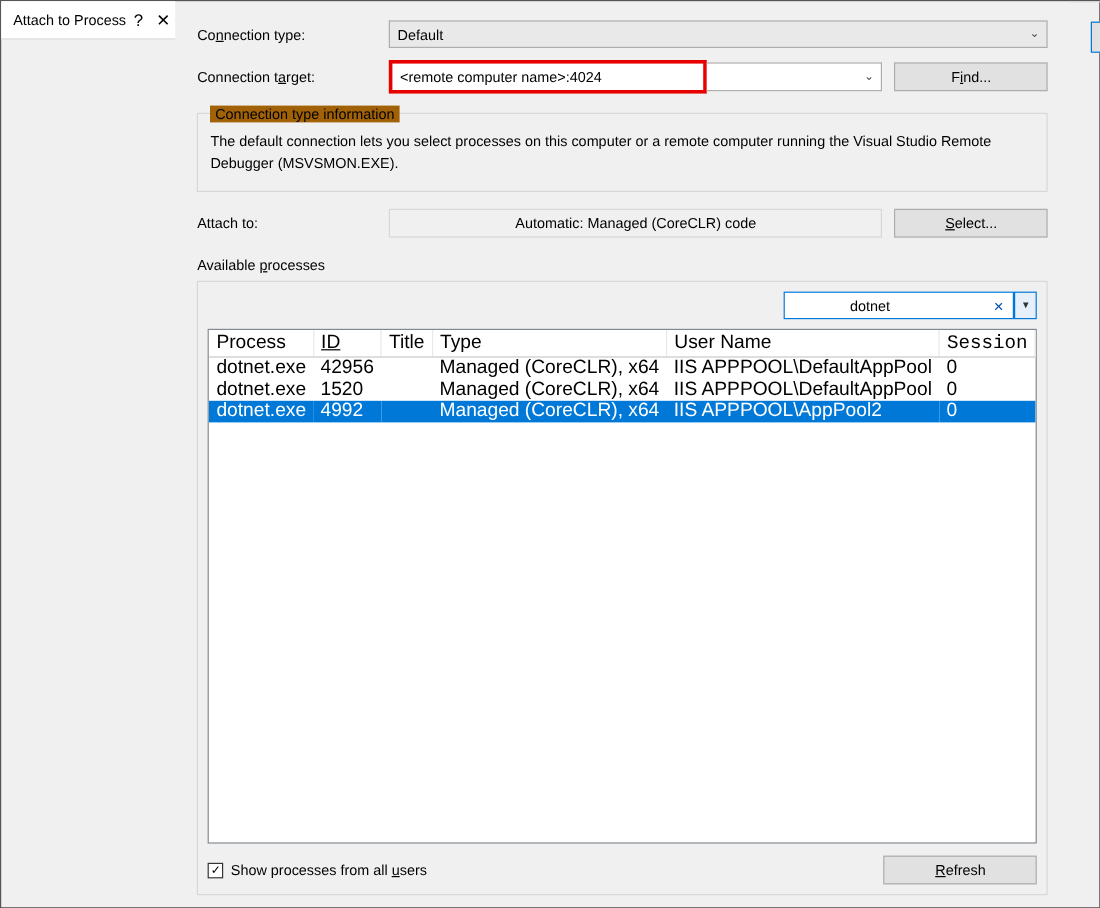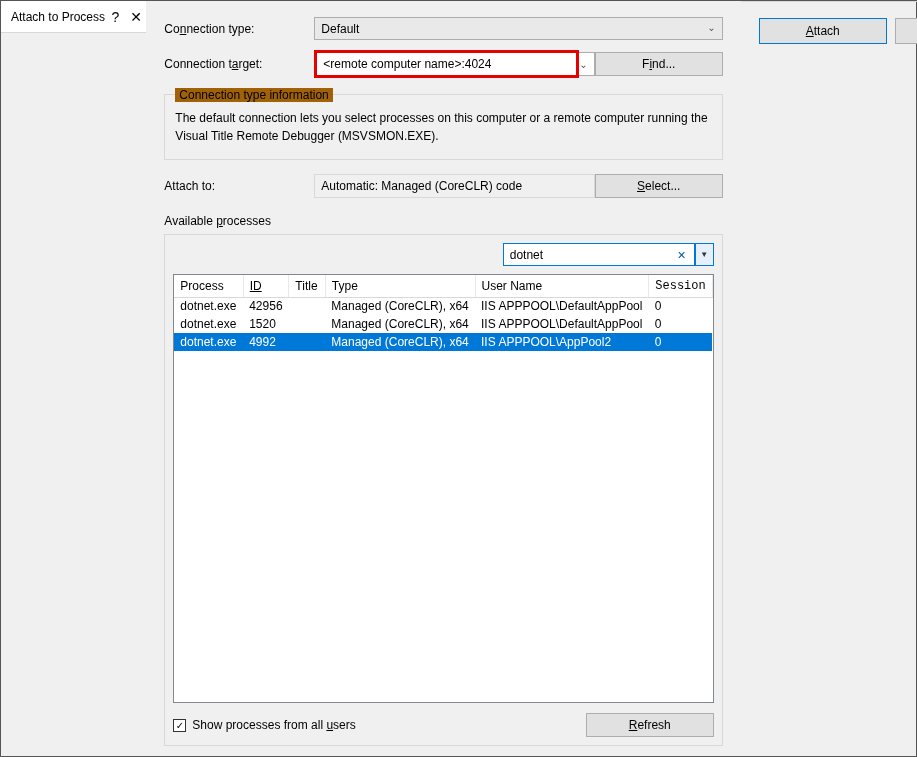--- a/index.html
+++ b/index.html
@@ -38,21 +38,21 @@
   .content {
     flex: 1;
     padding: 16px 18px 10px 18px;
     display: flex;
     flex-direction: column;
   }
   .form-row {
     display: flex;
     align-items: center;
     margin-bottom: 10px;
-    gap: 0;
+    gap: 10px;
   }
   .form-label {
     width: 150px;
     flex: 0 0 150px;
   }
   .underline { text-decoration: underline; }
   .combo-default {
     flex: 1;
     height: 23px;
     background: #e9e9e9;
@@ -115,20 +115,21 @@
     line-height: 1.5;
   }
   .readonly-field {
     flex: 1;
     height: 24px;
     border: 1px solid #d8d8d8;
     background: #f0f0f0;
     display: flex;
     align-items: center;
     padding: 0 6px;
+    justify-content: center;
   }
   .section-label {
     margin: 6px 0 6px 0;
   }
   .proc-panel {
     border: 1px solid #d8d8d8;
     padding: 8px;
     flex: 1;
     display: flex;
     flex-direction: column;
@@ -141,21 +142,21 @@
   }
   .filter-box {
     width: 192px;
     height: 23px;
     border: 1.5px solid #0078d7;
     background: #fff;
     display: flex;
     align-items: center;
     padding: 0 4px 0 6px;
   }
-  .filter-box .ftext { flex:1; }
+  .filter-box .ftext { flex:1;margin-left:48px; }
   .filter-box .fclear {
     color: #0055aa;
     font-size: 14px;
     padding: 0 4px;
   }
   .filter-dd {
     width: 19px; height: 23px;
     border: 1.5px solid #0078d7;
     border-left: 1px solid #0078d7;
     background: #e6f0fa;
@@ -166,21 +167,21 @@
   .table-wrap {
     flex: 1;
     border: 1px solid #828790;
     background: #fff;
     overflow: hidden;
     min-height: 0;
   }
   table.process-table {
     width: 100%;
     border-collapse: collapse;
-    font-size: 12px;
+    font-size: 16px;
   }
   table.process-table th {
     text-align: left;
     font-weight: normal;
     height: 22px;
     padding: 0 6px;
     border-bottom: 1px solid #d8d8d8;
     border-right: 1px solid #e8e8e8;
     background: #fff;
   }
@@ -270,21 +271,21 @@
       </div>
       <div class="btn">
         <span>F</span>
           <span class="underline">i</span>
           <span>nd...</span>
       </div>
     </div>
 
     <div class="info-group">
       <span class="grp-title">Connection type information</span>
-      <div class="grp-body">The default connection lets you select processes on this computer or a remote computer running the Visual Title Remote Debugger (MSVSMON.EXE).</div>
+      <div class="grp-body">The default connection lets you select processes on this computer or a remote computer running the Visual Studio Remote Debugger (MSVSMON.EXE).</div>
     </div>
 
     <div class="form-row">
       <div class="form-label">Attach to:</div>
       <div class="readonly-field">
         <span>Automatic: Managed (CoreCLR) code</span>
       </div>
       <div class="btn">
         <span class="underline">S</span>
           <span>elect...</span>

